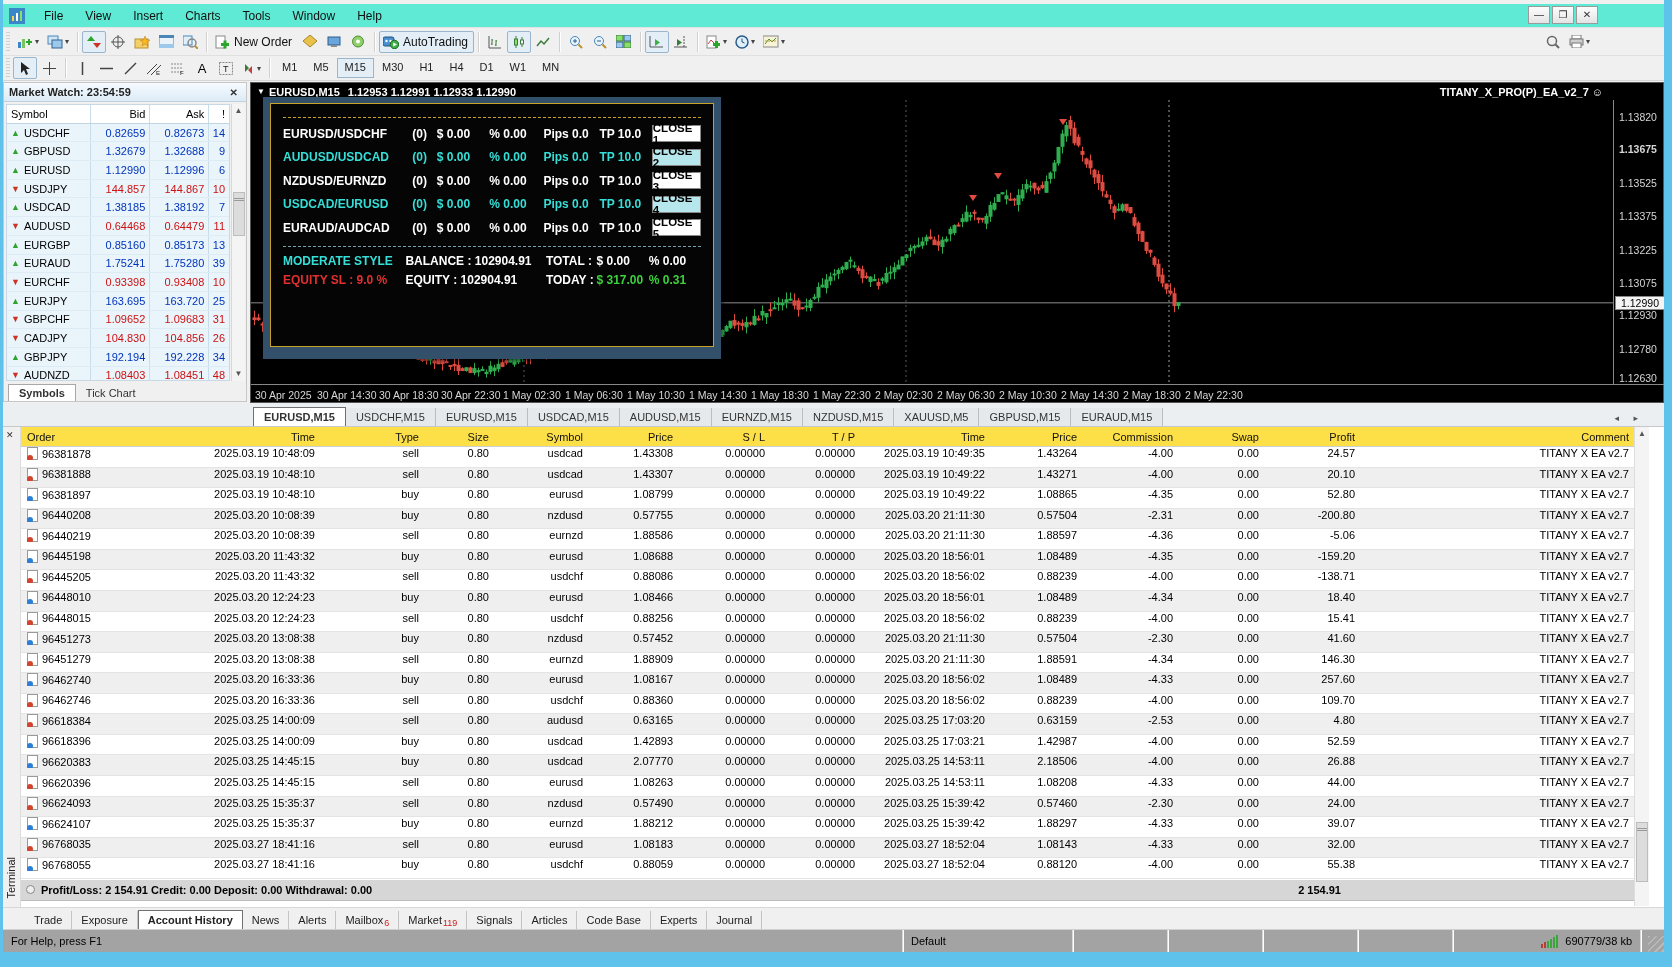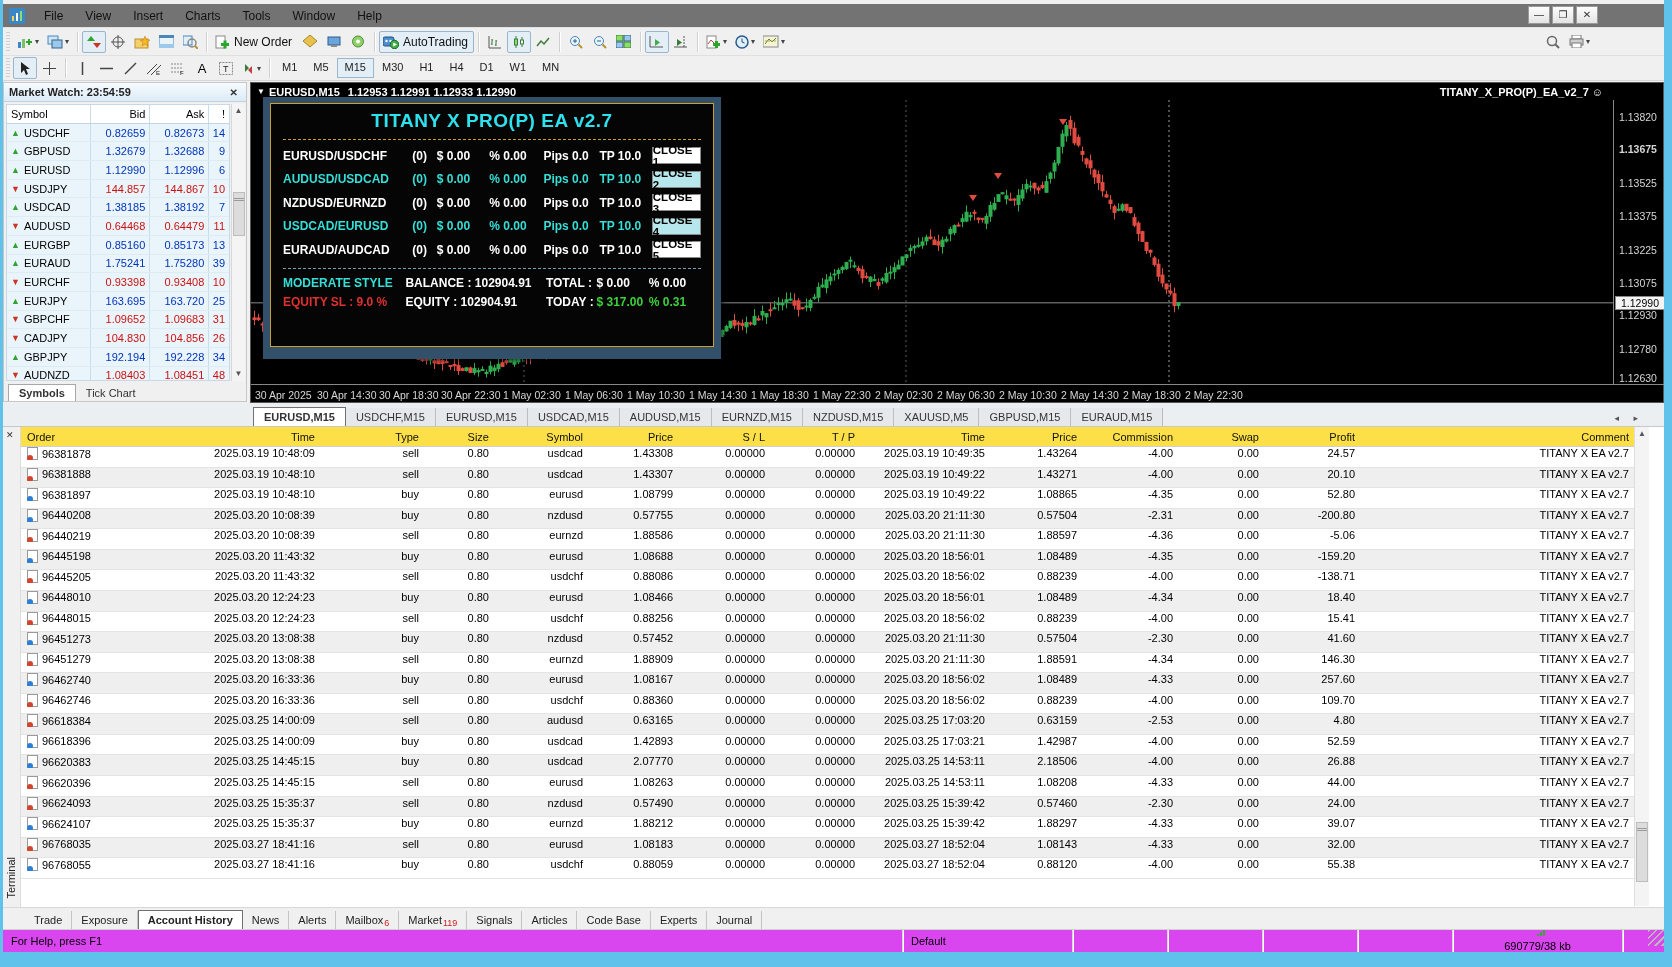--- a/index.html
+++ b/index.html
@@ -6,21 +6,21 @@
   html,body { background:#9aa7b0; }
   body { font-family:"Liberation Sans", sans-serif; font-size:11px; color:#000; }
   .app { position:relative; width:1672px; height:967px; background:#f0f0f0; overflow:hidden; }
 
   
   .win-edge { position:absolute; background:#5ec2ea; z-index:60; }
   .edge-left { left:0; top:0; width:3px; height:967px; }
   .edge-right { left:1664px; top:0; width:8px; height:967px; }
   .edge-bottom { left:0; top:952px; width:1672px; height:15px; }
 
-  .menubar { position:absolute; left:3px; top:4px; width:1661px; height:24px; background:#737373; display:flex; align-items:center; border-bottom:1px solid #e2e2e2; }
+  .menubar { position:absolute; left:3px; top:4px; width:1661px; height:24px; background:#5eead4; display:flex; align-items:center; border-bottom:1px solid #e2e2e2; }
   .app-icon { width:16px; height:16px; margin:0 8px 0 6px; }
   .menu-item { padding:4px 11px; font-size:12px; color:#111; cursor:default; }
   .win-ctrls { position:absolute; right:66px; top:2px; display:flex; gap:2px; }
   .win-btn { width:22px; height:18px; border:1px solid #9a9a9a; background:linear-gradient(#fdfdfd,#e4e4e4); font-size:10px; line-height:16px; text-align:center; color:#333; }
 
   .toolbar { position:absolute; left:3px; background:#f0f0f0; display:flex; align-items:center; }
   .tb1 { top:28px; width:1661px; height:28px; border-bottom:1px solid #e0e0e0; }
   .tb2 { top:56px; width:1661px; height:25px; border-bottom:1px solid #d6d6d6; }
   .tbtn { height:22px; min-width:24px; display:flex; align-items:center; justify-content:center; gap:2px; padding:0 3px; border:1px solid transparent; border-radius:2px; }
   .tbtn.pressed { border:1px solid #9ab6cc; background:#e3eef7; }
@@ -108,24 +108,24 @@
   .tsum { position:absolute; left:18px; top:452.5px; width:1628px; height:21px; background:#d6d6d6; border-bottom:1px solid #bbb; display:flex; align-items:center; font-weight:bold; }
   .tsum .dot { width:9px; height:9px; border:1px solid #888; border-radius:50%; margin:0 6px 0 5px; background:#eee; }
   .tsum-right { position:absolute; left:1160px; width:160px; text-align:right; font-weight:bold; }
   .term-scroll { position:absolute; right:15px; top:0; width:15px; height:479px; background:#f4f4f4; border-left:1px solid #ddd; }
 
   .term-tabs { position:absolute; left:3px; top:907px; width:1661px; height:22px; background:#f0f0f0; border-top:1px solid #d8d8d8; display:flex; align-items:flex-end; padding-left:22px; }
   .ttab { padding:3px 9px; color:#222; border-right:1px solid #c4c4c4; display:flex; align-items:flex-end; gap:1px; white-space:nowrap; }
   .ttab.active { background:#fff; border:1px solid #707070; border-bottom:none; font-weight:bold; }
   .badge { color:#cc2222; font-size:9px; position:relative; top:2px; }
 
-  .statusbar { position:absolute; left:3px; top:929px; width:1661px; height:23px; background:#d946ef; border-top:1px solid #d0d0d0; display:flex; align-items:flex-start; }
+  .statusbar { position:absolute; left:3px; top:929px; width:1661px; height:23px; background:#a3a3a3; border-top:1px solid #d0d0d0; display:flex; align-items:flex-end; }
   .sb-cell { height:100%; display:flex; align-items:center; padding:0 8px; border-right:1px solid #d8d8d8; box-shadow:1px 0 0 #fff; }
   .sb-help { flex:none; width:900px; } .sb-profile { width:170px; } .sb-empty { width:95px; }
-  .sb-kb { width:170px; justify-content:flex-end; gap:4px;flex-direction:column; }
+  .sb-kb { width:188px; justify-content:flex-end; gap:4px; }
   .sb-grip { margin-left:auto; width:16px; height:16px; background:repeating-linear-gradient(135deg,#b9b9b9 0 2px,transparent 2px 5px); }
 
   svg { display:block; }
 </style>
 </head>
 <body>
 
 <div class="app">
   <div class="win-edge edge-left"></div>
   <div class="win-edge edge-right"></div>
@@ -1086,21 +1086,20 @@
         <div class="ta-label" style="left: 624px;">2 May 02:30</div>
         <div class="ta-label" style="left: 686px;">2 May 06:30</div>
         <div class="ta-label" style="left: 748px;">2 May 10:30</div>
         <div class="ta-label" style="left: 810px;">2 May 14:30</div>
         <div class="ta-label" style="left: 872px;">2 May 18:30</div>
         <div class="ta-label" style="left: 934px;">2 May 22:30</div>
       </div>
 
     <div class="ea-outer">
       <div class="ea-box">
-        <div class="ea-title">TITANY X PRO(P) EA v2.7</div>
         <hr class="ea-hr1">
         <div id="ea-rows">
             <div class="ea-row w">
               <div class="ea-pair">EURUSD/USDCHF</div>
               <div class="ea-cnt">(0)</div>
               <div class="ea-usd">$ 0.00</div>
               <div class="ea-pct">% 0.00</div>
               <div class="ea-pips">Pips 0.0</div>
               <div class="ea-tp">TP 10.0</div>
               <div class="ea-close w">CLOSE 1</div>
@@ -1590,20 +1589,25 @@
           <div class="tc tc6">0.00000</div>
           <div class="tc tc7">0.00000</div>
           <div class="tc tc8">2025.03.27 18:52:04</div>
           <div class="tc tc9">0.88120</div>
           <div class="tc tc10">-4.00</div>
           <div class="tc tc11">0.00</div>
           <div class="tc tc12">55.38</div>
           <div class="tc tc13">TITANY X EA v2.7</div>
         </div>
       </div>
+    <div class="tsum">
+      <span class="dot"></span>
+      <span>Profit/Loss: 2 154.91  Credit: 0.00  Deposit: 0.00  Withdrawal: 0.00</span>
+      <span class="tsum-right">2 154.91</span>
+    </div>
     <div class="term-scroll">
       <div class="sc-btn">▲</div>
       <div class="sc-thumb" style="top:395px; height:60px;">
           <div class="sc-grip"></div>
         </div>
     </div>
   </div>
 
   <div class="term-tabs" id="term-tabs">
       <div class="ttab">

